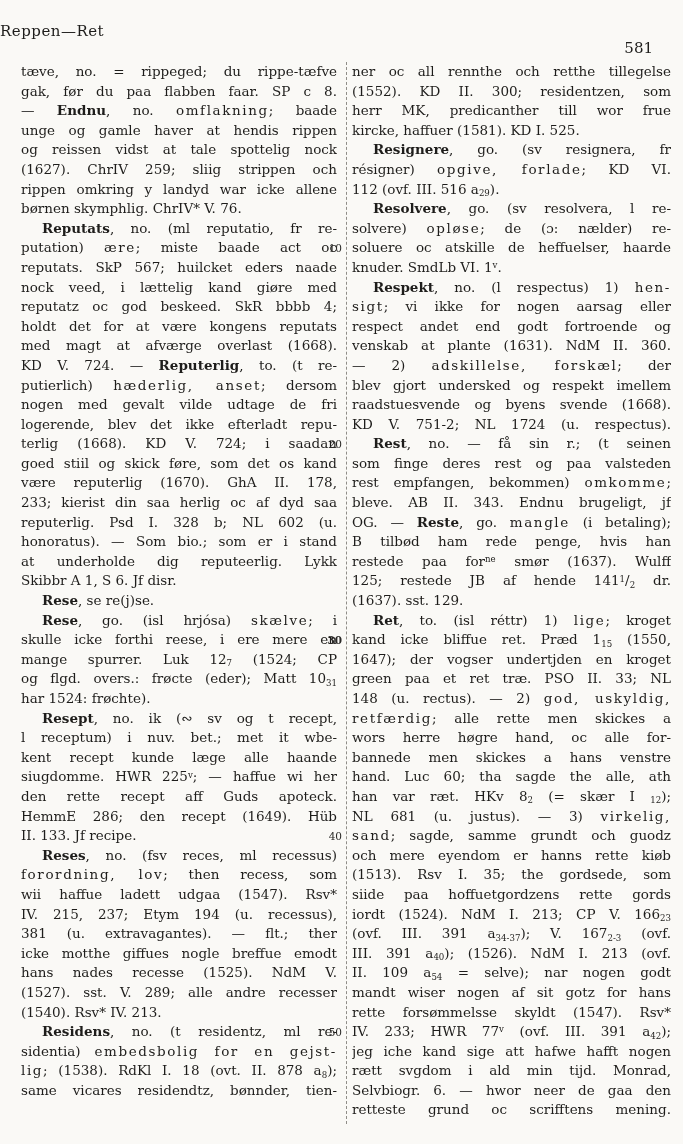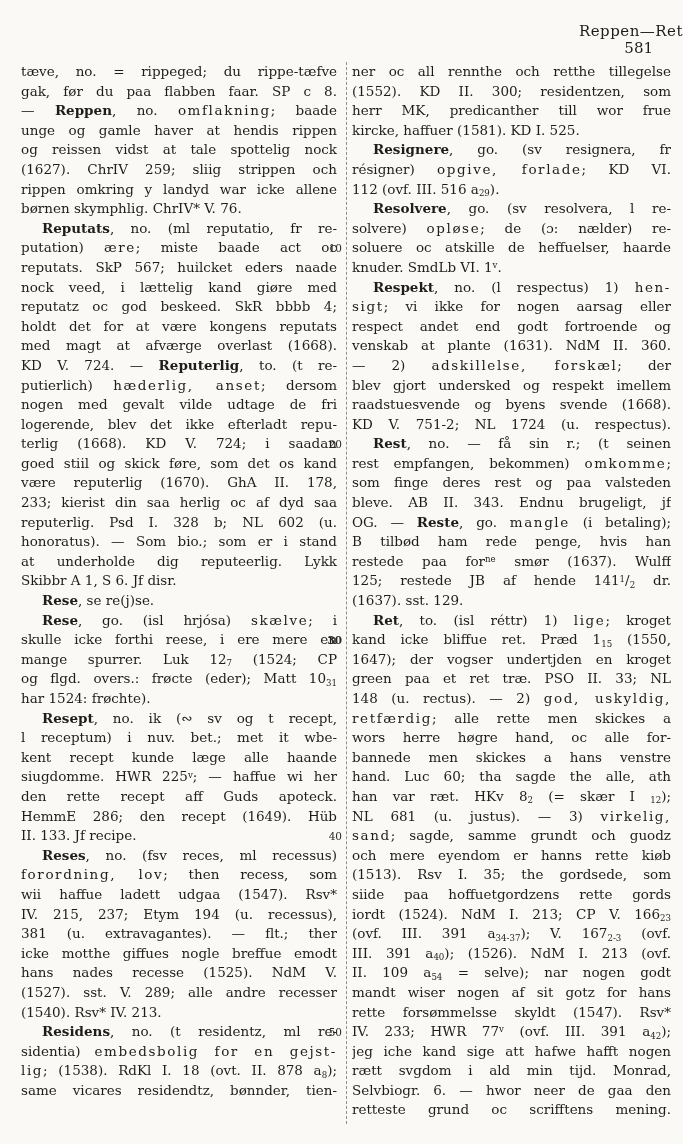--- a/index.html
+++ b/index.html
@@ -7,21 +7,21 @@
     position:relative;
     width:683px;height:1144px;
     background:#faf9f6;
     font-family:"DejaVu Serif","Liberation Serif",serif;
     color:#1e1d1b;
     overflow:hidden;
     box-sizing:border-box;
   }
   .header-title{
     position:absolute;top:22px;left:0;width:100%;
-    text-align:right;font-size:15px;letter-spacing:.5px;
+    text-align:left;font-size:15px;letter-spacing:.5px;
   }
   .page-number{
     position:absolute;top:39px;right:30px;
     font-size:15px;
   }
   .col{
     position:absolute;top:62px;
     font-size:13.5px;
   }
   .col-left{left:21px;width:316px;}
@@ -56,21 +56,21 @@
 </head>
 <body>
 
 <div class="page">
   <div class="header-title">Reppen—Ret</div>
   <div class="page-number">581</div>
 
   <div class="col col-left">
       <div class="line">tæve, no. = rippeged; du rippe-tæfve</div>
       <div class="line">gak, før du paa flabben faar. SP c 8.</div>
-      <div class="line">— <b>Reppen</b>, no. <span class="sp">omflakning</span>; baade</div>
+      <div class="line">— <b>Endnu</b>, no. <span class="sp">omflakning</span>; baade</div>
       <div class="line">unge og gamle haver at hendis rippen</div>
       <div class="line">og reissen vidst at tale spottelig nock</div>
       <div class="line">(1627). ChrIV 259; sliig strippen och</div>
       <div class="line">rippen omkring y landyd war icke allene</div>
       <div class="line noj">børnen skymphlig. ChrIV* V. 76.</div>
       <div class="line ind"><b>Reputats</b>, no. (ml reputatio, fr re-</div>
       <div class="line">putation) <span class="sp">ære</span>; miste baade act oc</div>
       <div class="line">reputats. SkP 567; huilcket eders naade</div>
       <div class="line">nock veed, i lættelig kand giøre med</div>
       <div class="line">reputatz oc god beskeed. SkR bbbb 4;</div>
@@ -139,22 +139,22 @@
       <div class="line noj">knuder. SmdLb VI. 1<sup>v</sup>.</div>
       <div class="line ind"><b>Respekt</b>, no. (l respectus) 1) <span class="sp">hen-</span></div>
       <div class="line"><span class="sp">sigt</span>; vi ikke for nogen aarsag eller</div>
       <div class="line">respect andet end godt fortroende og</div>
       <div class="line">venskab at plante (1631). NdM II. 360.</div>
       <div class="line">— 2) <span class="sp">adskillelse, forskæl</span>; der</div>
       <div class="line">blev gjort undersked og respekt imellem</div>
       <div class="line">raadstuesvende og byens svende (1668).</div>
       <div class="line">KD V. 751-2; NL 1724 (u. respectus).</div>
       <div class="line ind"><b>Rest</b>, no. — få sin r.; (t seinen</div>
+      <div class="line">som finge deres rest og paa valsteden</div>
       <div class="line">rest empfangen, bekommen) <span class="sp">omkomme</span>;</div>
-      <div class="line">som finge deres rest og paa valsteden</div>
       <div class="line">bleve. AB II. 343. Endnu brugeligt, jf</div>
       <div class="line">OG. — <b>Reste</b>, go. <span class="sp">mangle</span> (i betaling);</div>
       <div class="line">B tilbød ham rede penge, hvis han</div>
       <div class="line">restede paa for<sup>ne</sup> smør (1637). Wulff</div>
       <div class="line">125; restede JB af hende 141<sup>1</sup>/<sub>2</sub> dr.</div>
       <div class="line noj">(1637). sst. 129.</div>
       <div class="line ind"><b>Ret</b>, to. (isl réttr) 1) <span class="sp">lige</span>; kroget</div>
       <div class="line">kand icke bliffue ret. Præd 1<sub>15</sub> (1550,</div>
       <div class="line">1647); der vogser undertjden en kroget</div>
       <div class="line">green paa et ret træ. PSO II. 33; NL</div>

